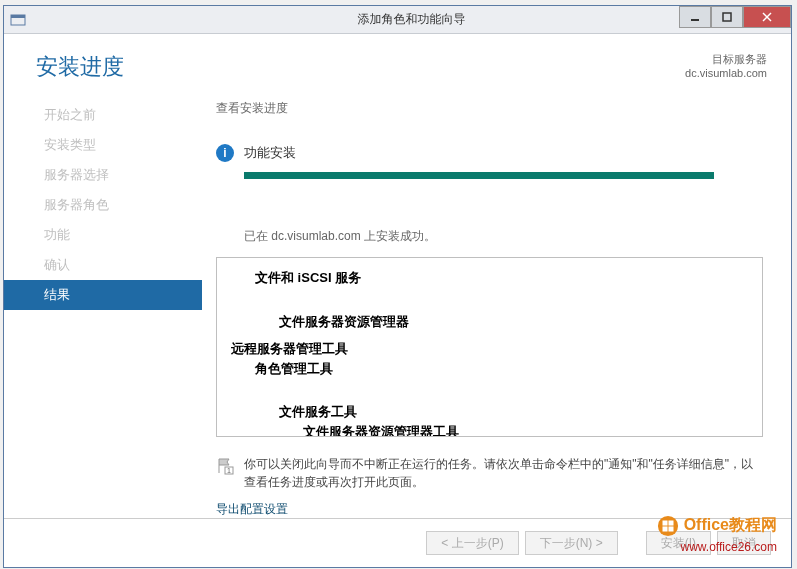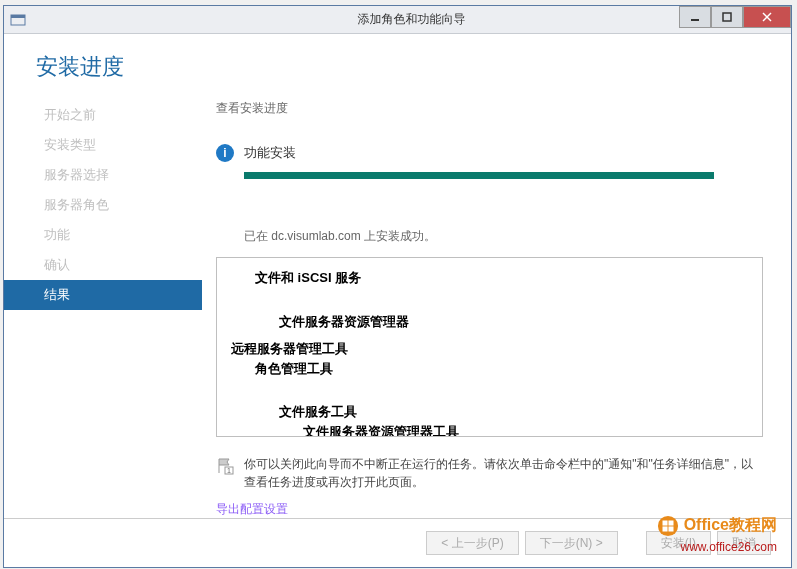--- a/index.html
+++ b/index.html
@@ -31,21 +31,21 @@
     .success-msg { font-size: 12px; color: #666; margin-left: 28px; margin-bottom: 12px; margin-top: 41px; }
     .feature-box { border: 1px solid #bfbfbf; padding: 10px 14px; font-size: 13px; font-weight: bold; color: #000; height: 198px; overflow: auto; }
     .feature-box .l1 { margin-left: 0; }
     .feature-box .l2 { margin-left: 24px; }
     .feature-box .l3 { margin-left: 48px; margin-top: 24px; }
     .feature-box .l4 { margin-left: 72px; }
     .feature-box div { line-height: 1.5; }
     .note-row { display: flex; gap: 10px; margin-top: 18px; font-size: 12px; color: #444; line-height: 1.5; }
     .flag-icon { width: 18px; height: 18px; flex-shrink: 0; margin-top: 2px; position: relative; }
     .flag-icon svg { width: 18px; height: 18px; }
-    .export-link { color: #8b5cf6; font-size: 12px; margin-top: 10px; cursor: pointer; }
+    .export-link { color: #0c4a6e; font-size: 12px; margin-top: 10px; cursor: pointer; }
     .footer { border-top: 1px solid #ccc; padding: 12px 20px; display: flex; justify-content: flex-end; gap: 6px; align-items: center; }
     .footer button { height: 24px; padding: 0 14px; font-size: 12px; background: #f3f3f3; border: 1px solid #aaa; cursor: pointer; }
     .footer button:disabled { color: #aaa; border-color: #ccc; padding-left: 14px; }
     .watermark { position: absolute; right: 20px; bottom: 14px; font-size: 16px; font-weight: bold; color: #e88a1a; text-align: right; line-height: 1.1; pointer-events: none; }
     .watermark .sub { font-size: 12px; color: #b91c1c; font-weight: normal; }
     .watermark-icon { display: inline-block; width: 22px; height: 22px; vertical-align: middle; }
   </style>
 </head>
 <body>
 
@@ -74,20 +74,24 @@
             <line x1="2" y1="2" x2="10" y2="10" stroke="#fff" stroke-width="1.5"></line>
             <line x1="10" y1="2" x2="2" y2="10" stroke="#fff" stroke-width="1.5"></line>
           </svg>
         </div>
     </div>
   </div>
 
   <div class="content">
     <div class="header-area">
       <div class="main-heading">安装进度</div>
+      <div class="target-info">
+        <div>目标服务器</div>
+        <div>dc.visumlab.com</div>
+      </div>
     </div>
 
     <div class="body-area">
       <div class="sidebar">
         <div class="sidebar-item">开始之前</div>
         <div class="sidebar-item">安装类型</div>
         <div class="sidebar-item">服务器选择</div>
         <div class="sidebar-item">服务器角色</div>
         <div class="sidebar-item">功能</div>
         <div class="sidebar-item">确认</div>

